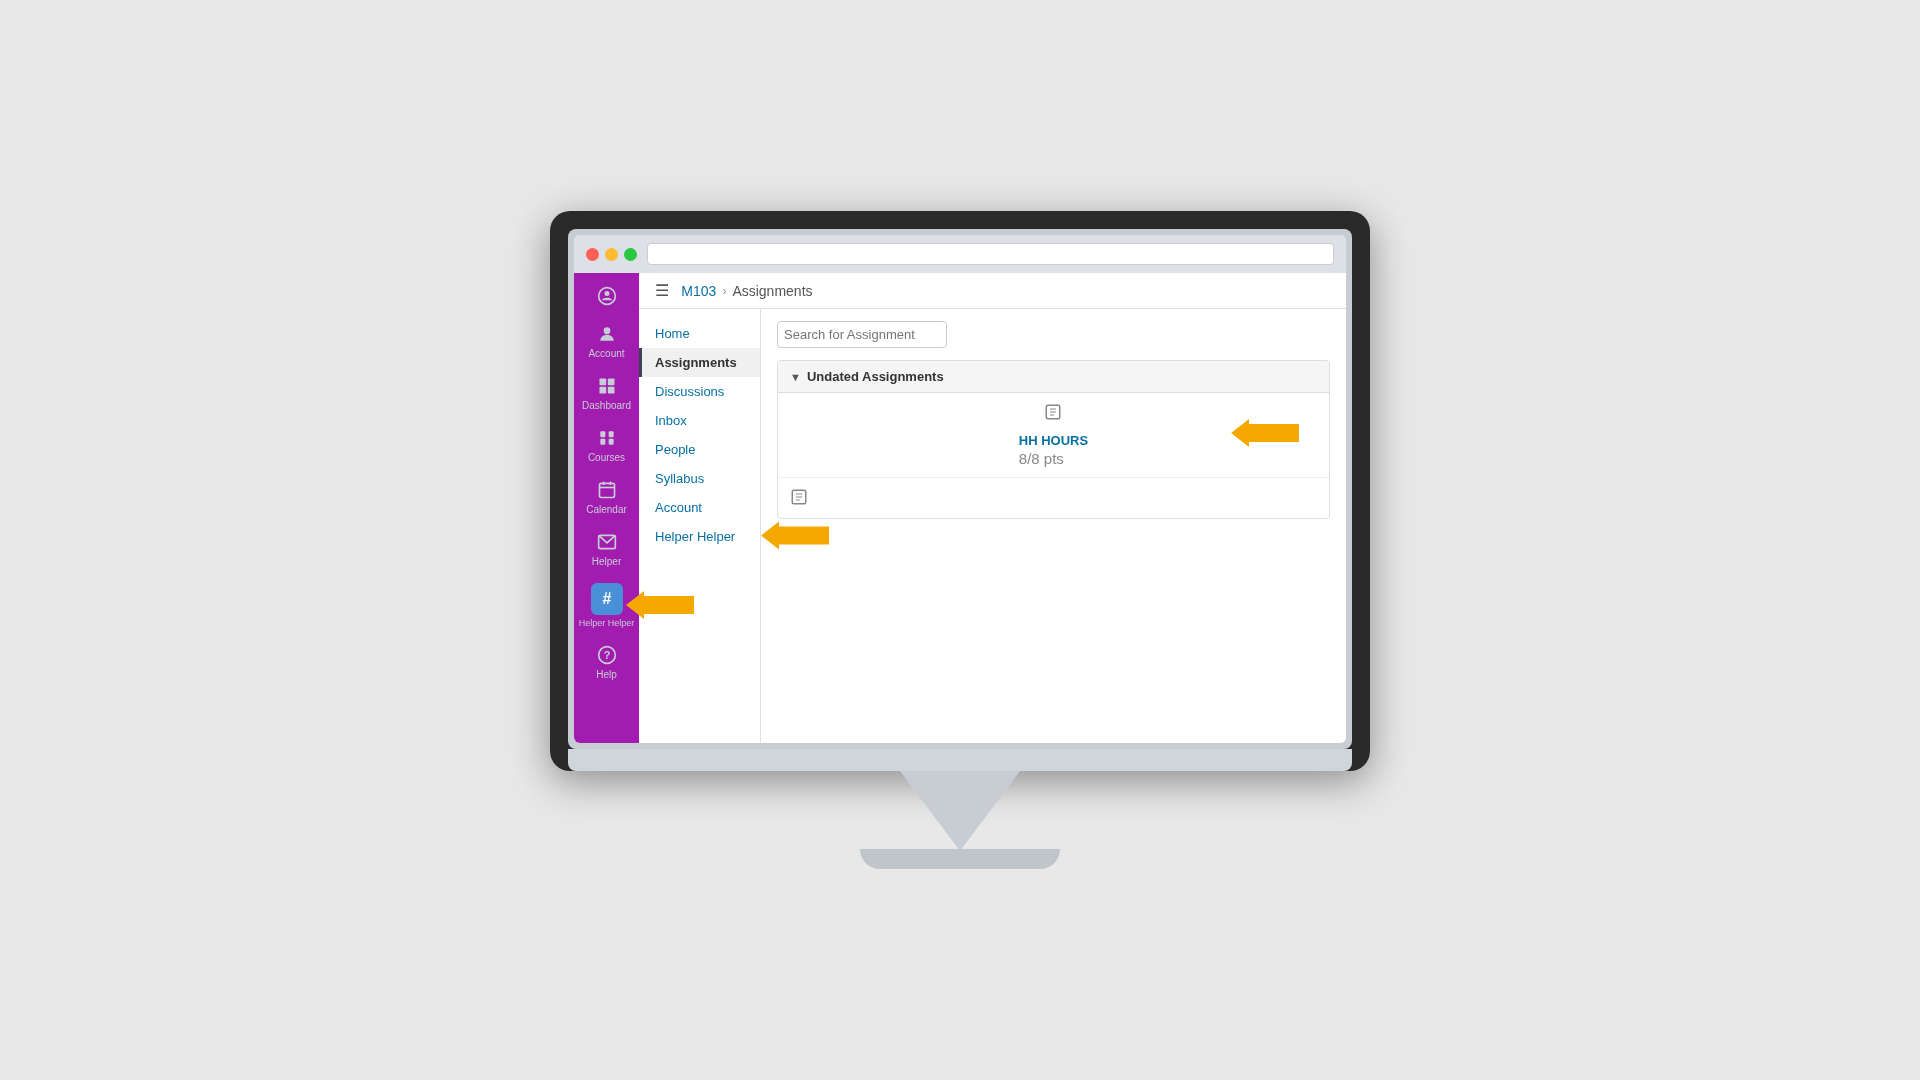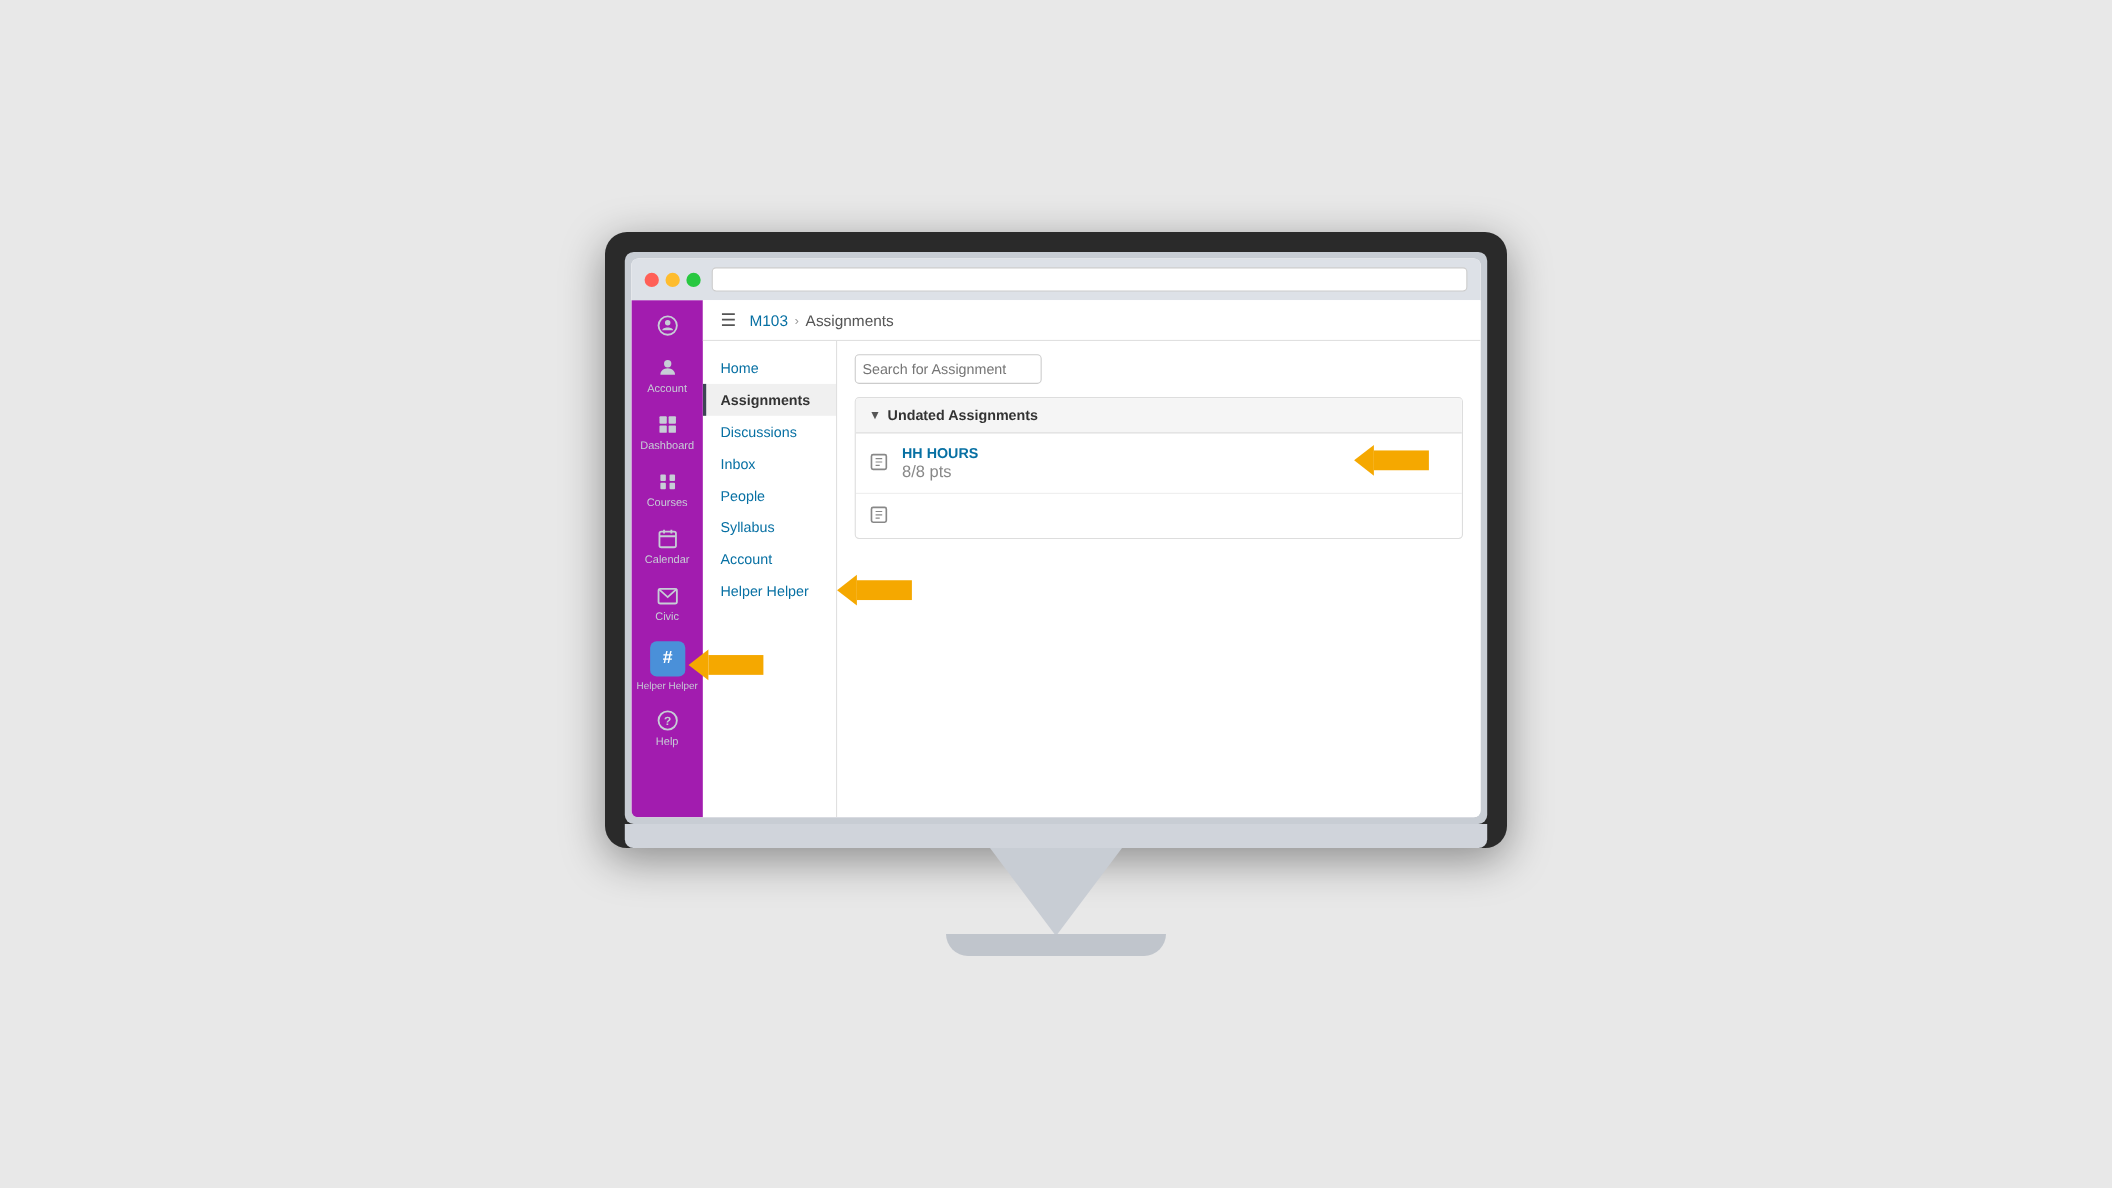--- a/index.html
+++ b/index.html
@@ -341,20 +341,21 @@
 
     .arrow-on-sidebar {
       position: absolute;
       left: 70px;
       top: 50%;
       transform: translateY(-50%);
     }
 
     .pos-relative {
       position: relative;
+      flex-direction: column;
     }
   </style>
 </head>
 <body>
 
 <div style="display:flex; flex-direction:column; align-items:center;">
 
   <div class="monitor-outer">
     <div class="monitor-screen-bezel">
       <div class="browser-window">
@@ -427,21 +428,21 @@
               <span>Calendar</span>
             </div>
 
             <div class="sidebar-item">
               <div class="sidebar-icon">
                 <svg viewBox="0 0 24 24">
                     <rect x="2" y="4" width="20" height="16" rx="2" fill="none" stroke="#c7cdd6" stroke-width="2"></rect>
                     <polyline points="2,4 12,13 22,4" fill="none" stroke="#c7cdd6" stroke-width="2"></polyline>
                   </svg>
               </div>
-              <span>Civic</span>
+              <span>Helper</span>
             </div>
 
             <div class="sidebar-item pos-relative">
               <div class="helper-helper-icon">
                 <span style="font-size:16px; font-weight:900; letter-spacing:-1px; color:#fff;">#</span>
               </div>
               <span style="font-size:9px;">Helper Helper</span>
 
               <div class="arrow-on-sidebar">
                 <div class="css-arrow-left"></div>

